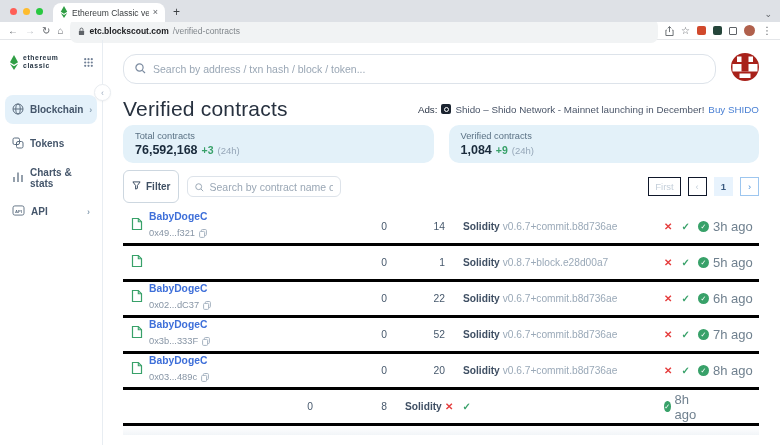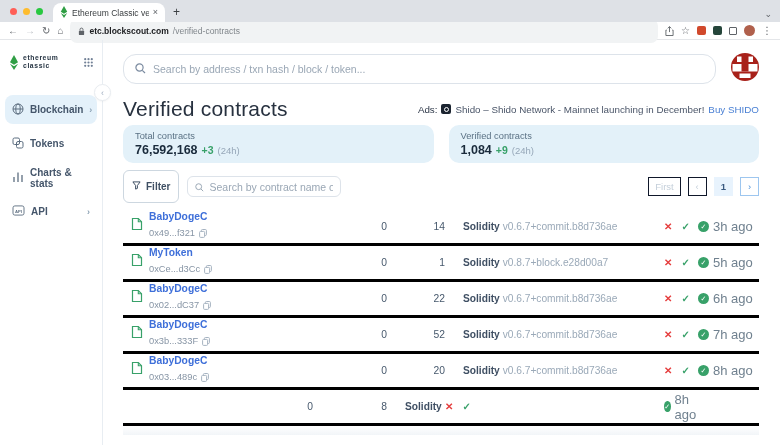--- a/index.html
+++ b/index.html
@@ -353,32 +353,20 @@
   </div>
 
   <div class="tr">
     <div class="td td-contract">
       <span>
         <svg width="12" height="14" viewBox="0 0 12 14">
                   <path d="M1.5 1.5h5.8l3.2 3.2v7.8H1.5z" fill="none" stroke="#38a169" stroke-width="1.2"></path>
                   <path d="M7.3 1.5v3.2h3.2" fill="none" stroke="#38a169" stroke-width="1.1"></path>
                 </svg>
       </span>
-      <div style="min-width:0">
-        <a class="c-name">MyToken</a>
-        <div class="c-addr-row">
-          <span class="c-addr">0xCe...d3Cc</span>
-          <span>
-            <svg width="8" height="9" viewBox="0 0 8 9">
-                      <rect x="2.4" y="0.5" width="5" height="6" rx="1" fill="none" stroke="#a6b3c1"></rect>
-                      <rect x="0.6" y="2.4" width="5" height="6" rx="1" fill="#fff" stroke="#a6b3c1"></rect>
-                    </svg>
-          </span>
-        </div>
-      </div>
     </div>
     <div class="td td-num">0</div>
     <div class="td td-num">1</div>
     <div class="td td-compiler"><b>Solidity</b> <span class="ver">v0.8.7+block.e28d00a7</span></div>
     <div class="td td-settings">
       <span class="x-red">✕</span>
       <span class="ck-green">✓</span>
     </div>
     <div class="td td-verified">
       <span class="v-badge">

